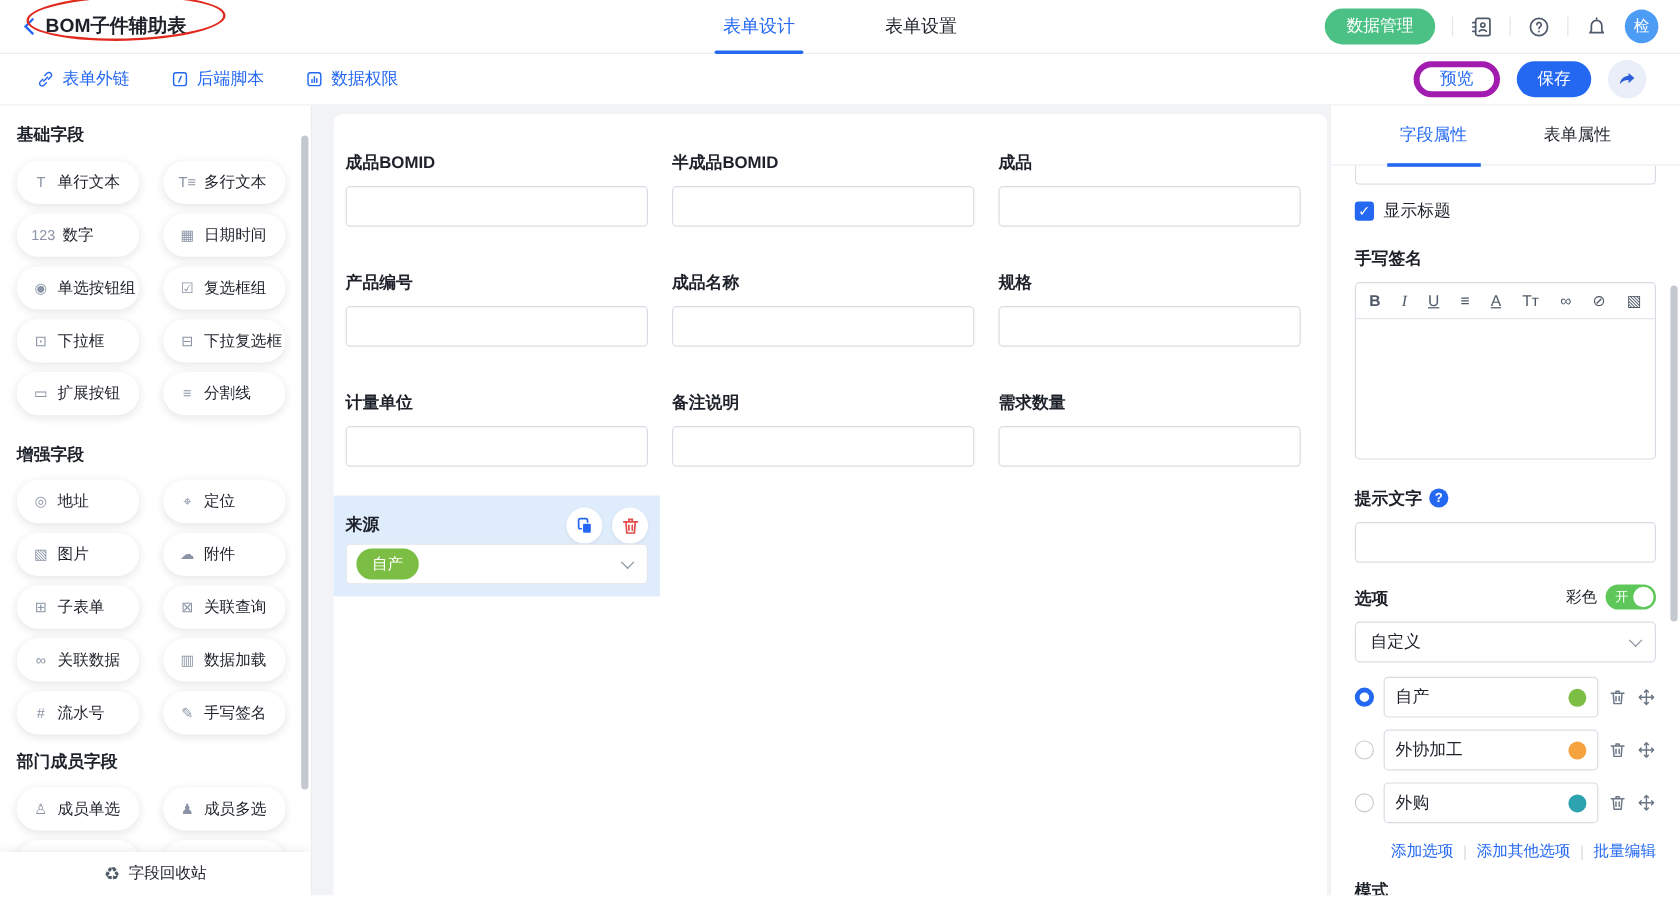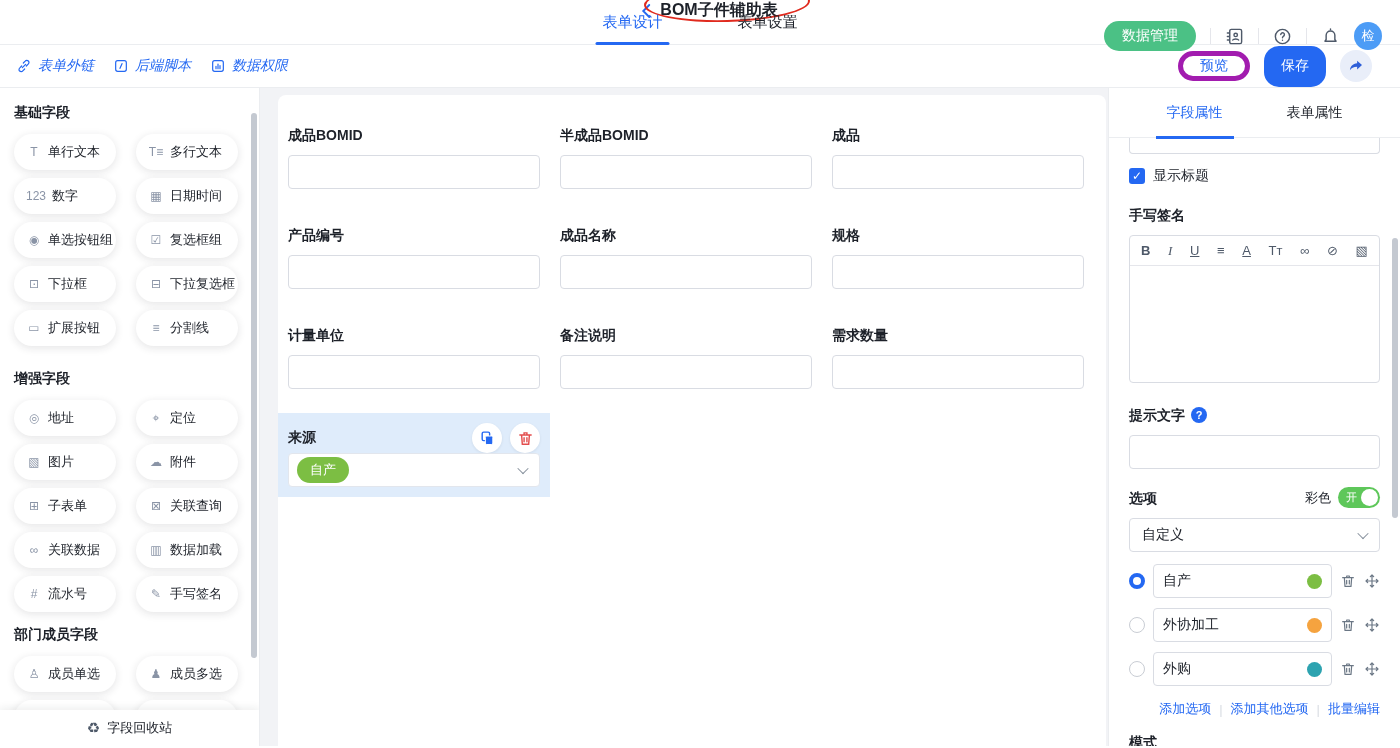--- a/index.html
+++ b/index.html
@@ -1,41 +1,41 @@
 <!DOCTYPE html>
 <html><head>
 <meta charset="utf-8">
 <style>
   * { margin:0; padding:0; box-sizing:border-box; }
   html,body { width:1400px; height:748px; overflow:hidden; }
   body { font-family:"Liberation Sans","DejaVu Sans",sans-serif; font-size:14px; color:#1D2129; background:#fff; }
 
   
-  .topbar { height:45px; border-bottom:1px solid #EBEDF0; display:flex; align-items:center; position:relative; background:#fff;flex-direction:column; }
+  .topbar { height:45px; border-bottom:1px solid #EBEDF0; display:flex; align-items:center; position:relative; background:#fff; }
   .tb-left { display:flex; align-items:center; padding-left:16px; position:relative; }
   .back { display:flex; align-items:center; cursor:pointer; margin-right:4px; }
   .doc-title { font-size:16px; font-weight:700; color:#1D2129; }
   .annot { position:absolute; left:22px; top:-16px; width:166px; height:38px; border:2.5px solid #E02A1E; border-radius:50%; transform:rotate(-1.5deg); pointer-events:none; }
   .tb-tabs { position:absolute; left:50%; top:0; transform:translateX(-50%); height:45px; display:flex; gap:75px; }
   .tb-tab { height:45px; display:flex; align-items:center; font-size:15px; color:#1D2129; cursor:pointer; position:relative; }
   .tb-tab.active { color:#2468F2; }
   .tb-tab.active::after { content:""; position:absolute; left:50%; transform:translateX(-50%); bottom:0; width:74px; height:3px; background:#2468F2; border-radius:2px; }
   .tb-right { margin-left:auto; display:flex; align-items:center; gap:14px; padding-right:18px; }
   .btn-green { border:none; background:#4BC185; color:#fff; font-size:14px; height:30px; padding:0 18px; border-radius:15px; cursor:pointer; }
   .vdiv { width:1px; height:16px; background:#E5E6EB; }
   .hd-ic { color:#4E5969; display:flex; align-items:center; cursor:pointer; }
   .avatar { width:28px; height:28px; border-radius:50%; background:#4C9CF6; color:#fff; font-size:13px; display:flex; align-items:center; justify-content:center; cursor:pointer; }
 
   
   .subbar { height:43px; border-bottom:1px solid #EBEDF0; display:flex; align-items:center; background:#fff; }
-  .sub-left { display:flex; align-items:center; gap:19px; padding-left:16px;font-style:italic; }
+  .sub-left { display:flex; align-items:center; gap:34px; padding-left:30px; }
   .sub-link { display:flex; align-items:center; gap:6px; color:#2468F2; font-size:14px; cursor:pointer; }
   .sub-right { margin-left:auto; display:flex; align-items:center; gap:14px; padding-right:28px; }
   .btn-outline { height:30px; padding:0 17px; border-radius:15px; border:5px solid #a21caf; color:#2468F2; background:#fff; font-size:14px; cursor:pointer; }
-  .btn-primary { height:41px; padding:0 17px; border-radius:15px; border:none; color:#fff; background:#2468F2; font-size:14px; cursor:pointer; }
+  .btn-primary { height:30px; padding:0 17px; border-radius:15px; border:none; color:#fff; background:#2468F2; font-size:14px; cursor:pointer; }
   .share { width:32px; height:32px; border-radius:50%; background:#E9EEF9; display:flex; align-items:center; justify-content:center; cursor:pointer; }
 
   
   .bodywrap { display:flex; height:658px; }
 
   
   .sidebar { width:260px; background:#fff; border-right:1px solid #EBEDF0; position:relative; overflow:hidden; padding:16px 0 0 14px; flex:none; }
   .sb-section-title { font-size:14px; font-weight:700; color:#1D2129; margin-bottom:12px; }
   .sb-section-title.mt { margin-top:24px; }
   .sb-section-title.mt-sm { margin-top:14px; }

